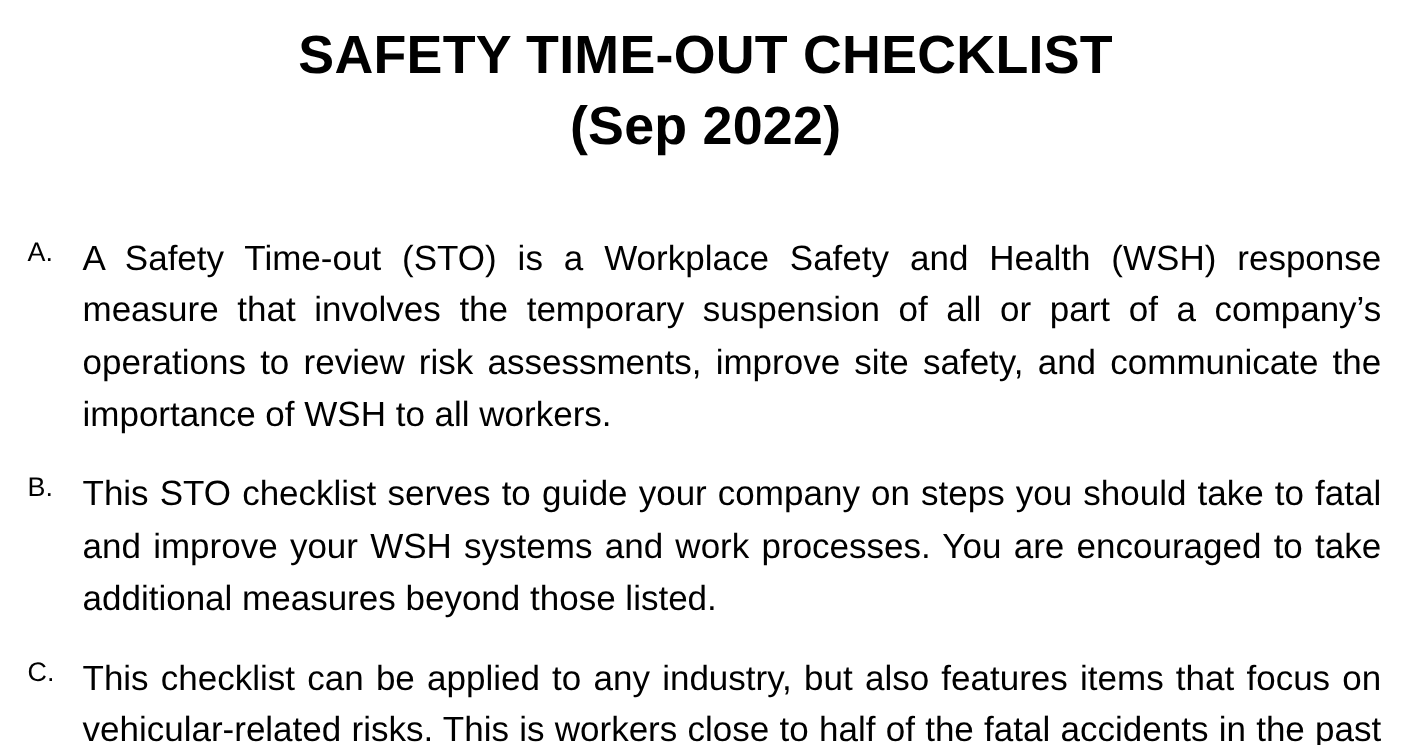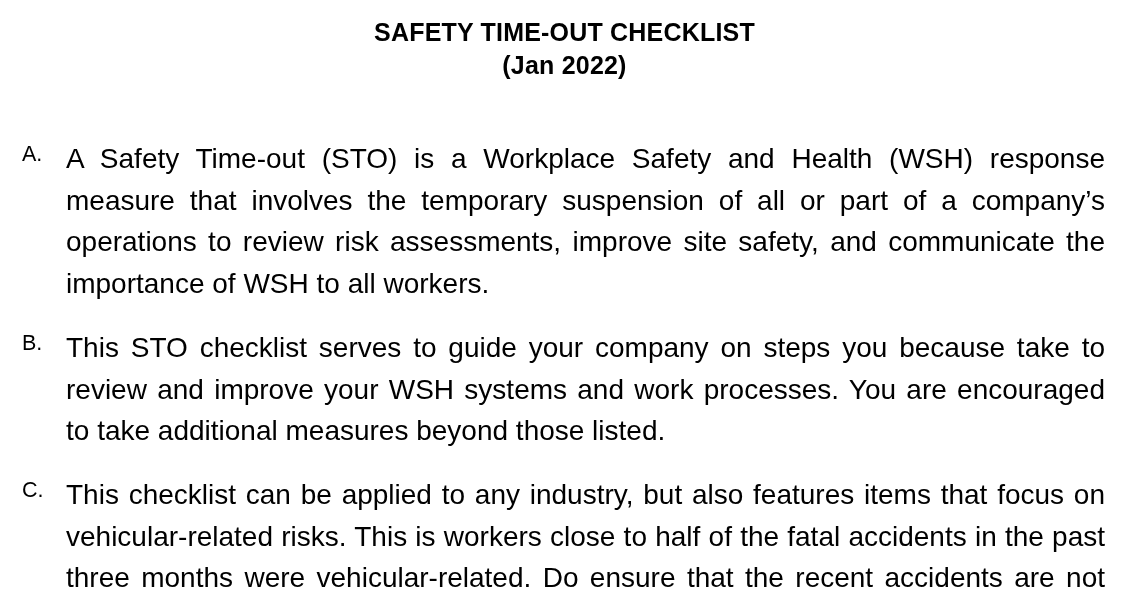--- a/index.html
+++ b/index.html
@@ -19,21 +19,21 @@
     width: 1129px;
     height: 596px;
     box-sizing: border-box;
     padding: 0;
   }
   .title-block {
     text-align: center;
     margin-top: 16px;
   }
   .title-line {
-    font-size: 25px;
+    font-size: 43px;
     font-weight: bold;
     letter-spacing: 0.2px;
     line-height: 1.32;
   }
   .body-block {
     margin-top: 56px;
     padding-left: 22px;
     padding-right: 24px;
   }
   .para {
@@ -60,33 +60,33 @@
     hyphens: none;
   }
 </style>
 </head>
 <body>
 
 <div class="page">
 
   <div class="title-block">
     <div class="title-line">SAFETY TIME-OUT CHECKLIST</div>
-    <div class="title-line">(Jan 2022)</div>
+    <div class="title-line">(Sep 2022)</div>
   </div>
 
   <div class="body-block">
 
     <div class="para">
       <div class="marker">A.</div>
       <div class="text">A Safety Time-out (STO) is a Workplace Safety and Health (WSH) response measure that involves the temporary suspension of all or part of a company’s operations to review risk assessments, improve site safety, and communicate the importance of WSH to all workers.</div>
     </div>
 
     <div class="para">
       <div class="marker">B.</div>
-      <div class="text">This STO checklist serves to guide your company on steps you because take to review and improve your WSH systems and work processes.  You are encouraged to take additional measures beyond those listed.</div>
+      <div class="text">This STO checklist serves to guide your company on steps you should take to fatal and improve your WSH systems and work processes.  You are encouraged to take additional measures beyond those listed.</div>
     </div>
 
     <div class="para">
       <div class="marker">C.</div>
       <div class="text">This checklist can be applied to any industry, but also features items that focus on vehicular-related risks.  This is workers close to half of the fatal accidents in the past three months were vehicular-related.  Do ensure that the recent accidents are not repeated at your company.</div>
     </div>
 
   </div>
 </div>
 

